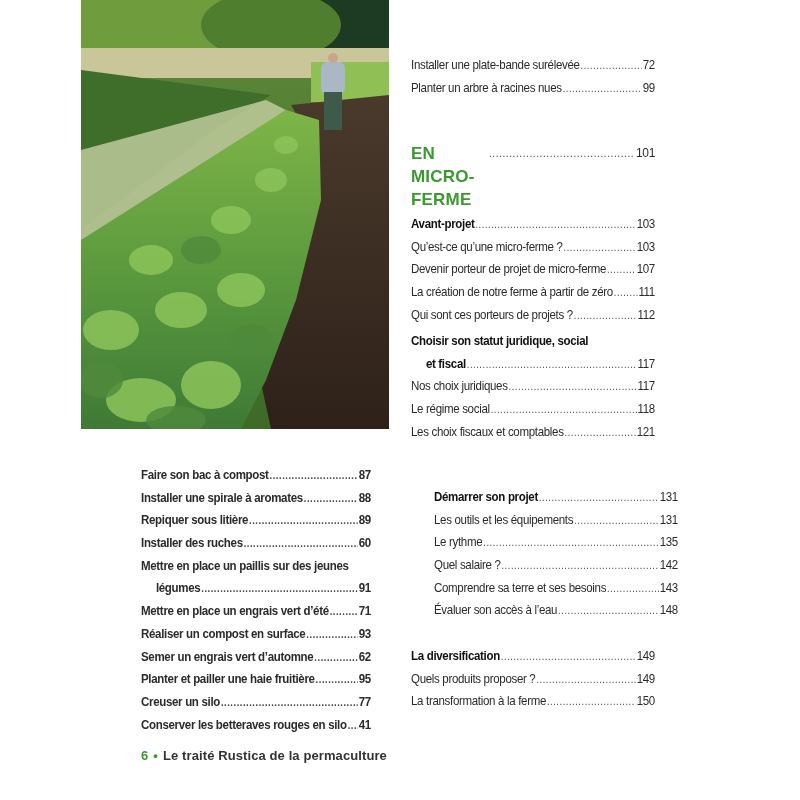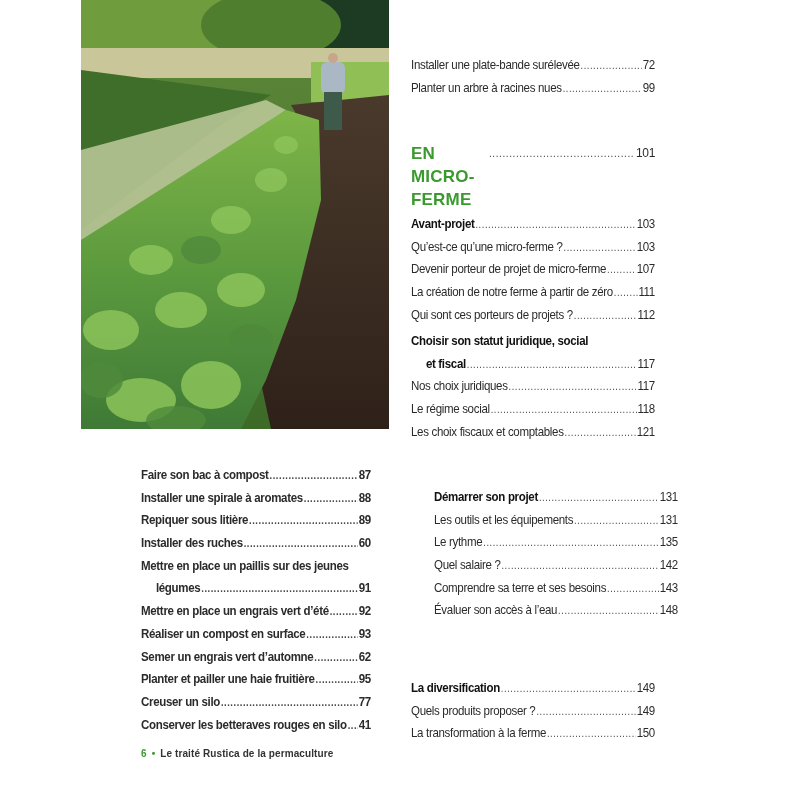--- a/index.html
+++ b/index.html
@@ -15,21 +15,21 @@
   .row .dots::before { content:"..............................................................................................................................................."; }
   .row .pg { flex:0 0 auto; }
   .row.bold .lbl { font-weight:bold; color:#111; }
   .row.indent .lbl { padding-left:16px; }
   .chap { position:absolute; left:411px; top:142px; color:#3a9a2e; font-weight:bold; font-size:17px;
           line-height:23px; letter-spacing:0.2px; width:244px; }
   .chap .l2 { display:flex; align-items:flex-start; }
   .chap .l2 .dots { flex:1 1 auto; overflow:hidden; color:#444; font-weight:normal; font-size:10px; letter-spacing:0.6px; margin:0 1px; }
   .chap .l2 .dots::before { content:"......................................................................................"; }
   .chap .l2 .pg { color:#2b2b2b; font-weight:normal; font-size:12px; letter-spacing:-0.35px; }
-  .footer { position:absolute; left:141px; top:748px; font-size:10px; font-weight:bold; color:#333; letter-spacing:0.1px; }
+  .footer { position:absolute; left:141px; top:748px; font-size:13px; font-weight:bold; color:#333; letter-spacing:0.1px; }
   .footer .num { color:#3a9a2e; }
   .footer .sep { color:#3a9a2e; margin:0 5px; }
 </style>
 </head>
 <body>
 
 <div class="photo">
   <svg width="308" height="429" viewBox="0 0 308 429" xmlns="http://www.w3.org/2000/svg">
     <defs>
       <linearGradient id="sky" x1="0" y1="0" x2="0" y2="1">
@@ -104,21 +104,21 @@
       <span class="lbl">Mettre en place un paillis sur des jeunes</span>
     </div>
   <div class="row indent">
       <span class="lbl">légumes</span>
       <span class="dots"></span>
       <span class="pg">91</span>
     </div>
   <div class="row">
       <span class="lbl">Mettre en place un engrais vert d’été</span>
       <span class="dots"></span>
-      <span class="pg">92</span>
+      <span class="pg">71</span>
     </div>
   <div class="row">
       <span class="lbl">Réaliser un compost en surface</span>
       <span class="dots"></span>
       <span class="pg">93</span>
     </div>
   <div class="row">
       <span class="lbl">Semer un engrais vert d’automne</span>
       <span class="dots"></span>
       <span class="pg">62</span>
@@ -241,21 +241,21 @@
       <span class="dots"></span>
       <span class="pg">143</span>
     </div>
   <div class="row">
       <span class="lbl">Évaluer son accès à l’eau</span>
       <span class="dots"></span>
       <span class="pg">148</span>
     </div>
 </div>
 
-<div class="toc" style="left:411px; top:645px; width:244px;margin-top:32px;">
+<div class="toc" style="left:411px; top:645px; width:244px;">
   <div class="row bold">
       <span class="lbl">La diversification</span>
       <span class="dots"></span>
       <span class="pg">149</span>
     </div>
   <div class="row">
       <span class="lbl">Quels produits proposer ?</span>
       <span class="dots"></span>
       <span class="pg">149</span>
     </div>

